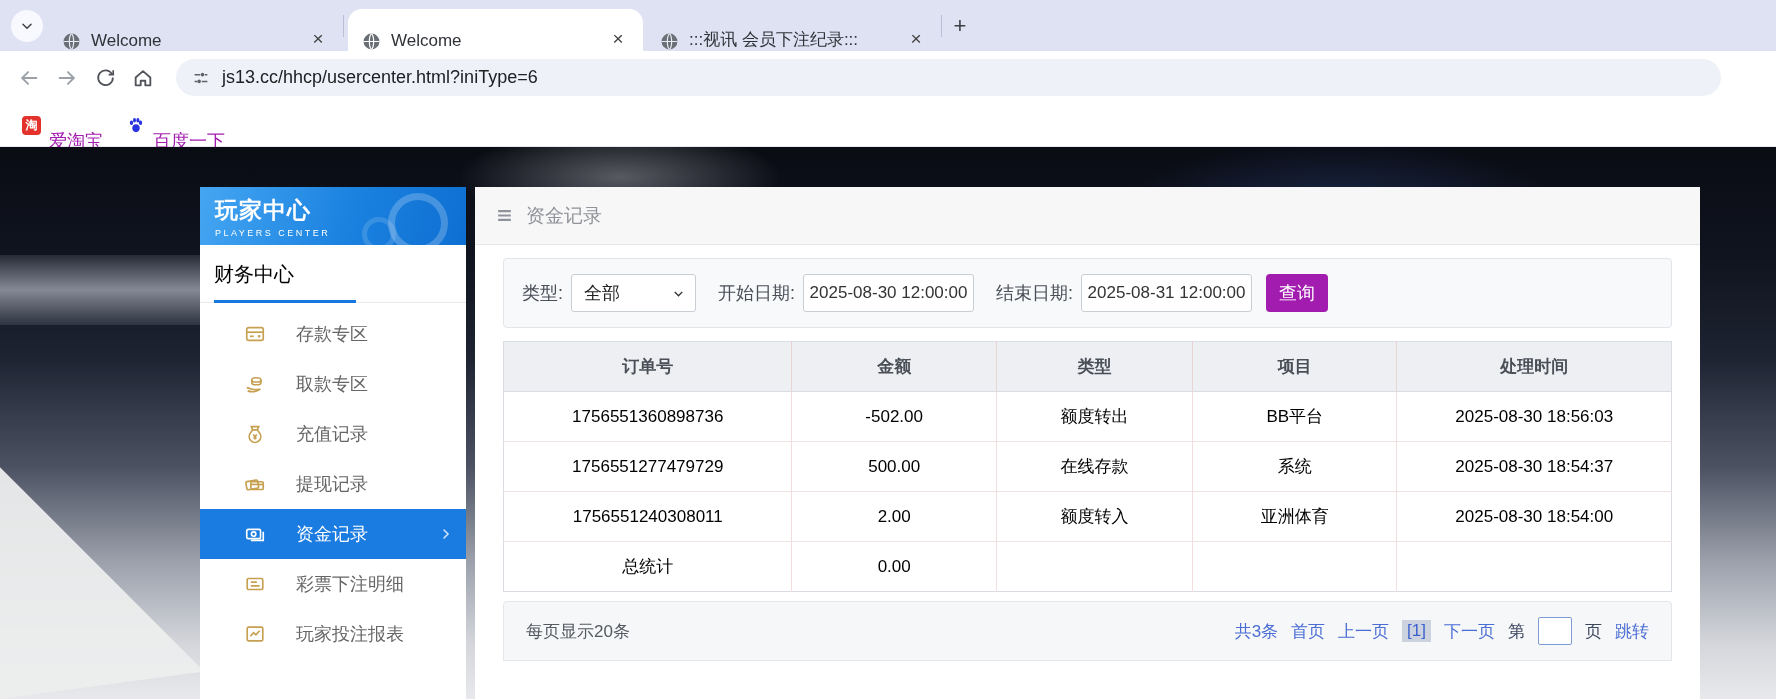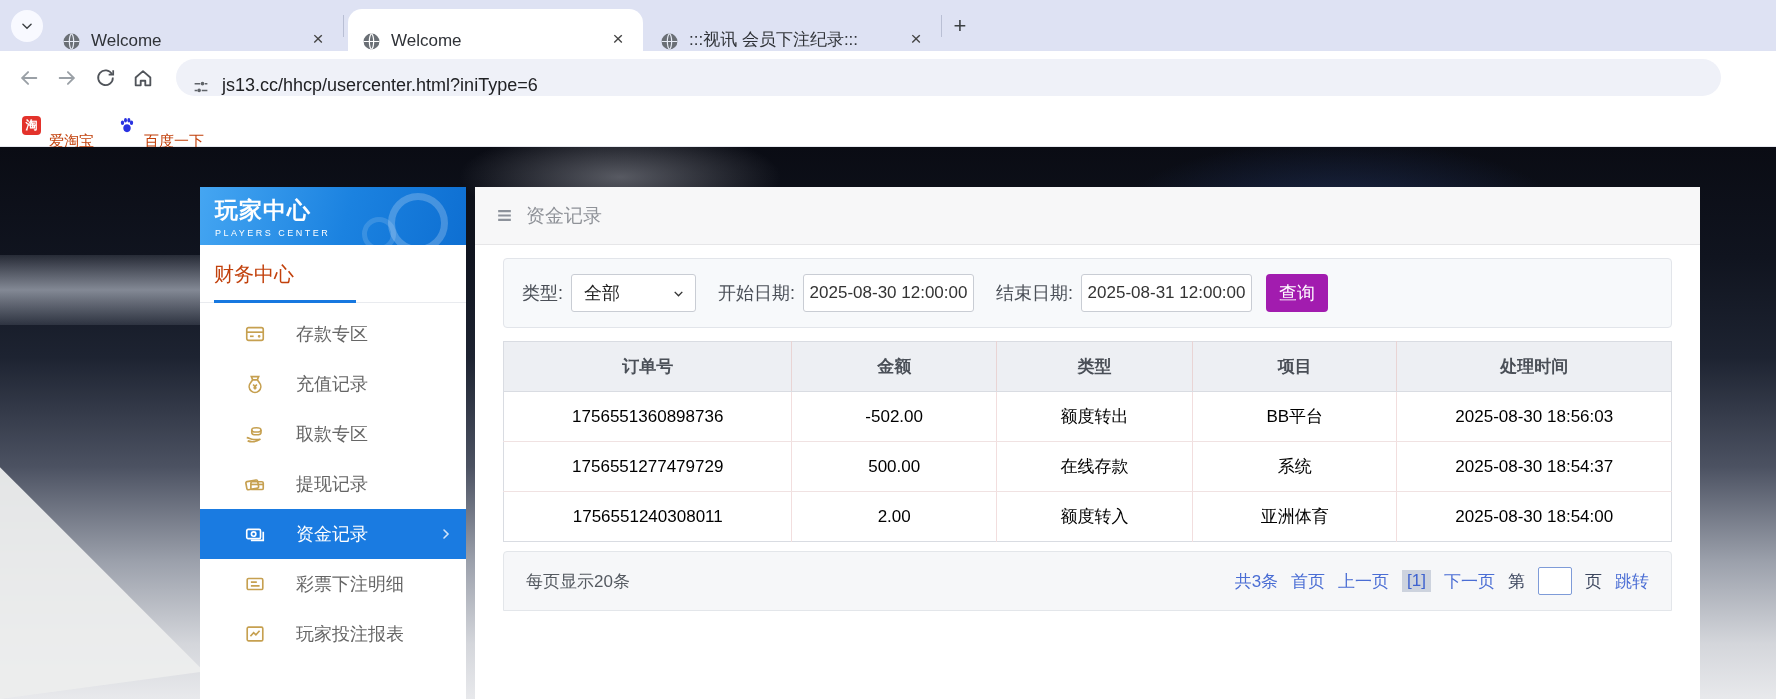--- a/index.html
+++ b/index.html
@@ -19,26 +19,26 @@
   .tab1 { left:48px; } .tab2 { left:348px; } .tab3 { left:646px; }
   .tab-divider { position:absolute; top:15px; width:1px; height:22px; background:#b9bfd4; }
   .newtab { position:absolute; left:946px; top:12px; width:28px; height:28px; font-size:22px; color:#3c4043;
     display:flex; align-items:center; justify-content:center; border-radius:50%; cursor:pointer; }
 
   .toolbar { height:53px; background:#fff; display:flex; align-items:center; }
   .nav-ico { width:38px; height:38px; display:flex; align-items:center; justify-content:center;
     border-radius:50%; cursor:pointer; flex:0 0 auto; }
   .nav-back { margin-left:10px; } 
   .omnibox { margin-left:14px; height:37px; width:1545px; background:#eff1f8; border-radius:19px;
-    display:flex; align-items:flex-end; padding:0 16px; gap:12px; }
+    display:flex; align-items:center; padding:0 16px; gap:12px; }
   .omnibox .url { font-size:18px; color:#202124; }
 
   .bookmarks { height:43px; background:#fff; border-bottom:1px solid #e7e9ef; display:flex; align-items:center; gap:8px; padding-left:14px; }
   .bm { display:flex; align-items:center; gap:8px; padding:4px 8px; border-radius:6px; cursor:pointer; }
-  .bm-label { font-size:15px; color:#c2410c;margin-top:32px; }
+  .bm-label { font-size:18px; color:#a21caf;margin-top:32px; }
   .tb-ico { width:19px; height:19px; background:#e3322b; border-radius:4px; color:#fff; font-size:12px;
     display:flex; align-items:center; justify-content:center; font-weight:bold; }
 
   
   .content { position:relative; height:552px; overflow:hidden;
     background-image:
       radial-gradient(230px 70px at 620px 30px, rgba(150,152,160,.55), transparent 70%),
       radial-gradient(320px 110px at 1340px 70px, rgba(40,62,115,.55), transparent 70%),
       linear-gradient(180deg,#0a0c14 0%,#10141f 20%,#1d2331 38%,#4c5262 58%,#9ba0ab 75%,#d4d6db 90%,#e8e9ec 100%);
   }
@@ -50,21 +50,21 @@
   
   .sidebar { position:absolute; left:200px; top:40px; width:266px; height:560px; background:#fff; }
   .sb-head { position:relative; height:58px; background:linear-gradient(105deg,#45a6f2 0%,#1b82e0 55%,#0e6fd2 100%);
     color:#fff; padding:8px 8px 0 15px; overflow:hidden; }
   .sb-head:after { content:""; position:absolute; right:18px; top:6px; width:46px; height:46px; border-radius:50%;
     border:7px solid rgba(255,255,255,.22); }
   .sb-head:before { content:""; position:absolute; right:70px; top:30px; width:24px; height:24px; border-radius:50%;
     border:5px solid rgba(255,255,255,.14); }
   .sb-title { font-size:23px; font-weight:bold; letter-spacing:1px; }
   .sb-sub { font-size:9px; letter-spacing:2.5px; margin-top:2px; }
-  .sb-section { padding:16px 0 0 14px; font-size:20px; color:#c2410c; }
+  .sb-section { padding:16px 0 0 14px; font-size:20px; color:#000000; }
   .sb-underline { margin-top:12px; position:relative; height:3px; background:transparent; border-bottom:1px solid #e9ebef; }
   .sb-underline span { position:absolute; left:14px; top:0; width:142px; height:3px; background:#1778e0; }
   .sb-menu { margin-top:6px; }
   .sb-item { position:relative; height:50px; display:flex; align-items:center; padding-left:44px; cursor:pointer; }
   .sb-item .gicon { width:22px; height:22px; color:#c6a050; flex:0 0 auto; }
   .sb-item .lbl { margin-left:30px; font-size:18px; color:#666; }
   .sb-item.active { background:#1a7be1; }
   .sb-item.active .lbl { color:#fff; }
   .sb-item.active .gicon { color:#fff; }
   .sb-item .chev { position:absolute; right:12px; top:14px; color:#cfe3fa; }
@@ -218,34 +218,34 @@
         <svg class="gicon" viewBox="0 0 24 24" fill="none" stroke="currentColor" stroke-width="1.8">
             <rect x="3" y="5" width="18" height="14" rx="2"></rect>
             <path d="M3 10h18"></path>
             <path d="M6.5 14.5h4"></path>
             <circle cx="16.5" cy="14.5" r="0.6" fill="currentColor"></circle>
           </svg>
         <span class="lbl">存款专区</span>
       </div>
       <div class="sb-item">
         <svg class="gicon" viewBox="0 0 24 24" fill="none" stroke="currentColor" stroke-width="1.8">
-            <path d="M9.5 7.5h5L17 11a6.3 6.3 0 1 1-10 0z"></path>
-            <path d="M9.5 7.5 8 4h8l-1.5 3.5"></path>
-            <path d="M10 12.5l2 2.5 2-2.5M12 15v3M10.3 16.2h3.4"></path>
-          </svg>
-        <span class="lbl">充值记录</span>
-      </div>
-      <div class="sb-item">
-        <svg class="gicon" viewBox="0 0 24 24" fill="none" stroke="currentColor" stroke-width="1.8">
             <ellipse cx="13.5" cy="7.5" rx="5" ry="2.3"></ellipse>
             <path d="M8.5 7.5v3c0 1.3 2.2 2.3 5 2.3s5-1 5-2.3v-3"></path>
             <path d="M3 16c3 .5 4.5 2 7.5 2h6"></path>
             <path d="M4 19.5c4 1.5 9.5 1 14-2"></path>
           </svg>
         <span class="lbl">取款专区</span>
+      </div>
+      <div class="sb-item">
+        <svg class="gicon" viewBox="0 0 24 24" fill="none" stroke="currentColor" stroke-width="1.8">
+            <path d="M9.5 7.5h5L17 11a6.3 6.3 0 1 1-10 0z"></path>
+            <path d="M9.5 7.5 8 4h8l-1.5 3.5"></path>
+            <path d="M10 12.5l2 2.5 2-2.5M12 15v3M10.3 16.2h3.4"></path>
+          </svg>
+        <span class="lbl">充值记录</span>
       </div>
       <div class="sb-item">
         <svg class="gicon" viewBox="0 0 24 24" fill="none" stroke="currentColor" stroke-width="1.8">
             <rect x="2.5" y="8.5" width="13" height="9" rx="1.5" transform="rotate(-10 9 13)"></rect>
             <rect x="7.5" y="9.5" width="13.5" height="8.5" rx="1.5"></rect>
             <path d="M7.5 12.5H21"></path>
           </svg>
         <span class="lbl">提现记录</span>
       </div>
       <div class="sb-item active">
@@ -332,20 +332,27 @@
           <td>在线存款</td>
           <td>系统</td>
           <td>2025-08-30 18:54:37</td>
         </tr>
         <tr>
           <td>1756551240308011</td>
           <td>2.00</td>
           <td>额度转入</td>
           <td>亚洲体育</td>
           <td>2025-08-30 18:54:00</td>
+        </tr>
+        <tr>
+          <td>总统计</td>
+          <td>0.00</td>
+          <td></td>
+          <td></td>
+          <td></td>
         </tr>
       </tbody>
     </table>
 
     <div class="pagebar">
       <span class="pb-left">每页显示20条</span>
       <div class="pb-right">
         <span class="pb-link">共3条</span>
         <span class="pb-link">首页</span>
         <span class="pb-link">上一页</span>

